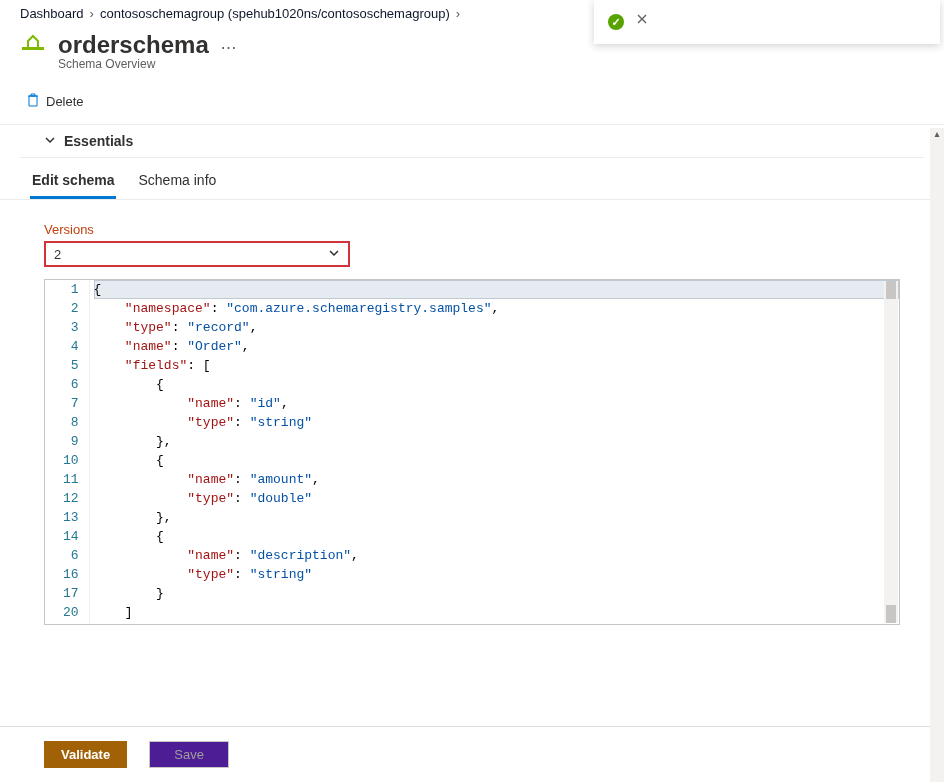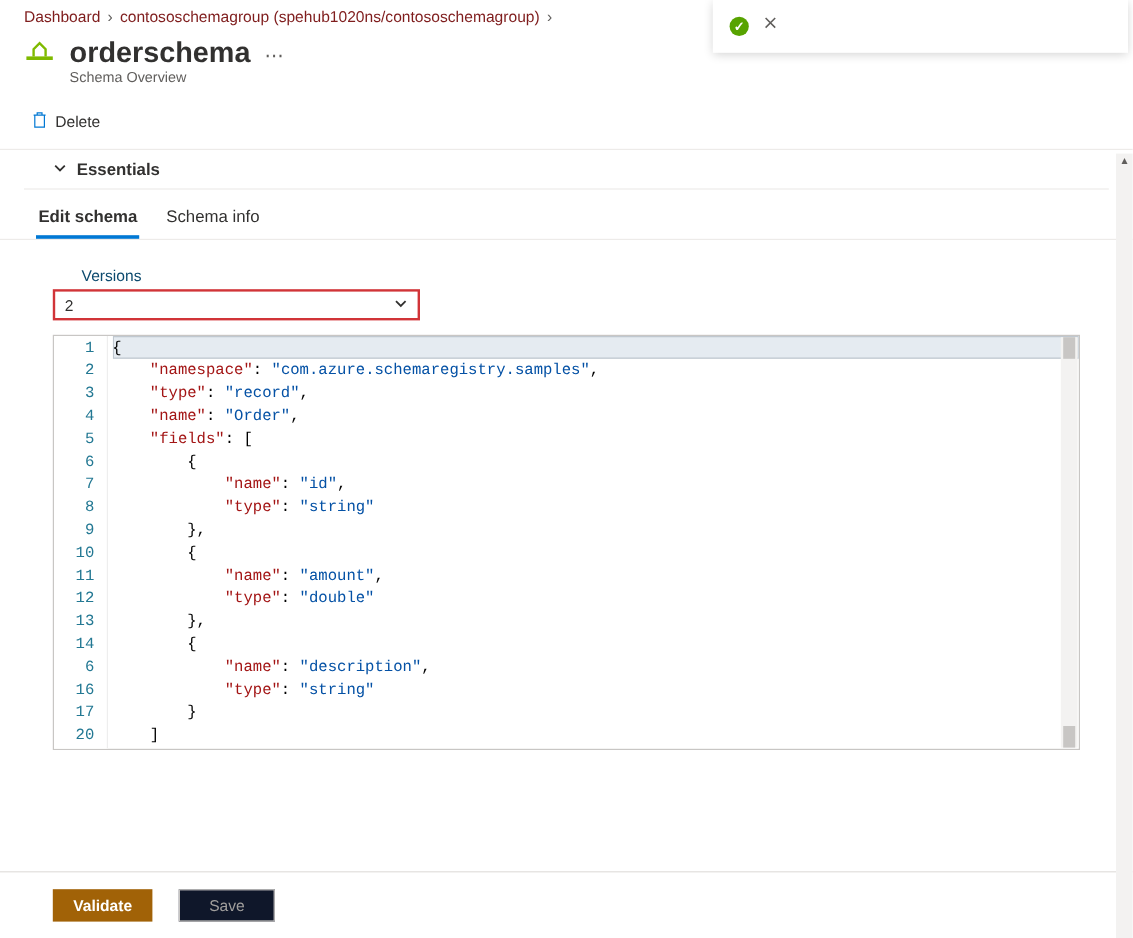--- a/index.html
+++ b/index.html
@@ -15,21 +15,21 @@
     position: relative;
   }
 
   
   .breadcrumb {
     display: flex; align-items: center;
     padding: 6px 20px 0 20px;
     font-size: 13px;
     gap: 6px;
   }
-  .breadcrumb .crumb { color: #7f1d1d; cursor: pointer; }
+  .breadcrumb .crumb { color: #0f172a; cursor: pointer; }
   .breadcrumb .sep { color: #605e5c; }
 
   
   .title-row {
     display: flex; align-items: center;
     padding: 10px 20px 0 20px;
     gap: 12px;
   }
   .title-icon {
     width: 26px; height: 26px;
@@ -91,21 +91,21 @@
     color: #323130;
     font-weight: 600;
     border-bottom-color: #0078d4;
   }
 
   
   .body-area {
     padding: 22px 44px 0 44px;
   }
   .versions-label {
-    font-size: 13px; color: #0c4a6e; margin-bottom: 4px; margin-left: 24px;
+    font-size: 13px; color: #c2410c; margin-bottom: 4px;
   }
   .versions-select {
     width: 306px;
     border: 2px solid #d13438;
     display: flex; align-items: center; justify-content: space-between;
     padding: 3px 8px;
     font-size: 13px;
     cursor: pointer;
     background: #fff;
   }
@@ -168,21 +168,21 @@
     min-width: 80px;
     text-align: center;
     padding: 5px 16px;
     font-size: 13px;
     font-weight: 600;
     border: 1px solid transparent;
     cursor: pointer;
   }
   .btn.primary { background: #a16207; color: #fff; }
   .btn.secondary {
-    background: #0f172a; color: #a19f9d;
+    background: #4c1d95; color: #a19f9d;
     border: 1px solid #c8c6c4;
     font-weight: 400;
     cursor: default;
   }
 
   
   .toast {
     position: absolute;
     top: 0; right: 4px;
     width: 346px;

